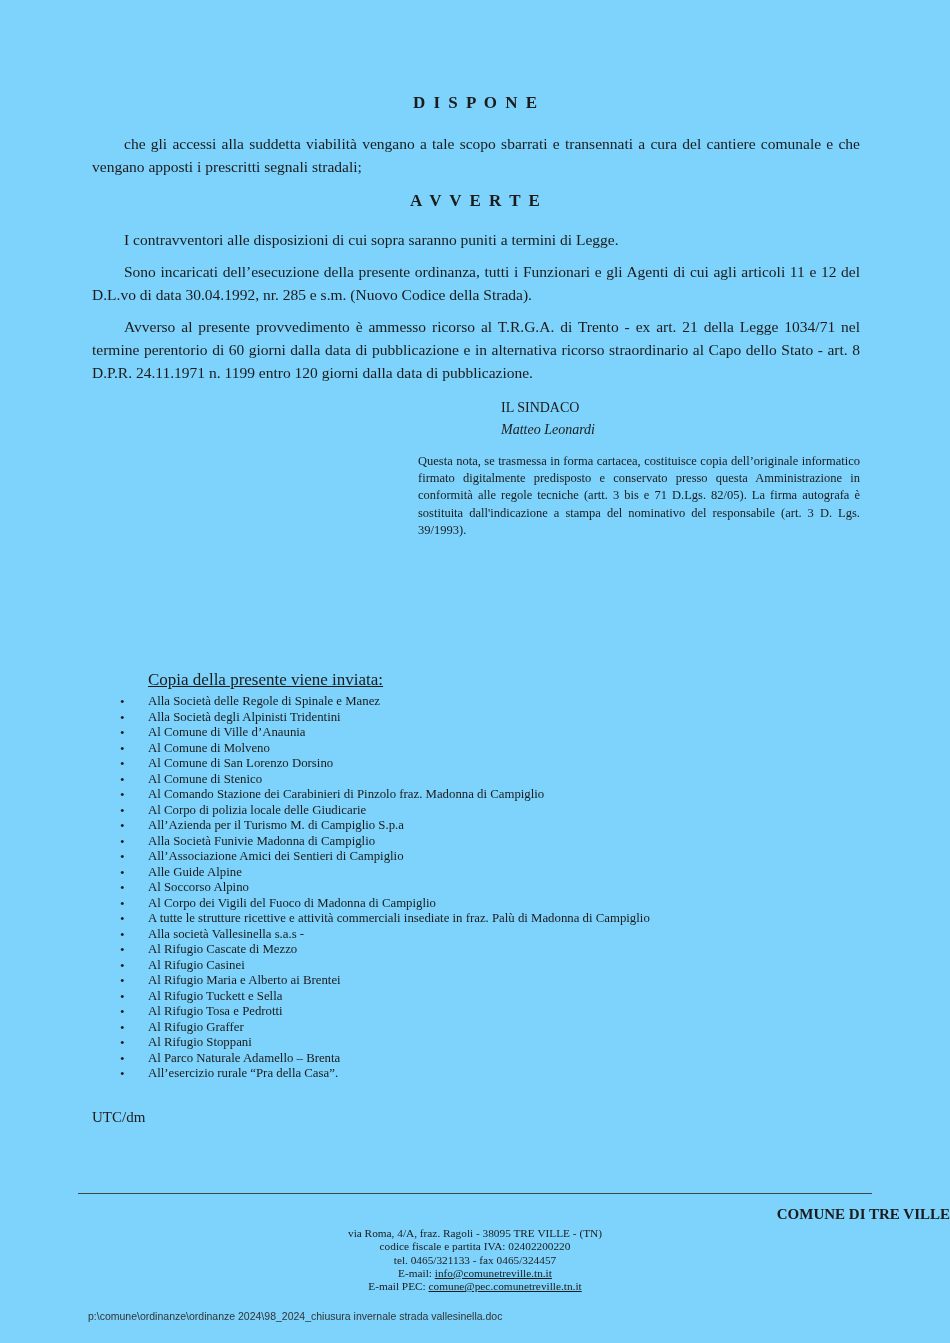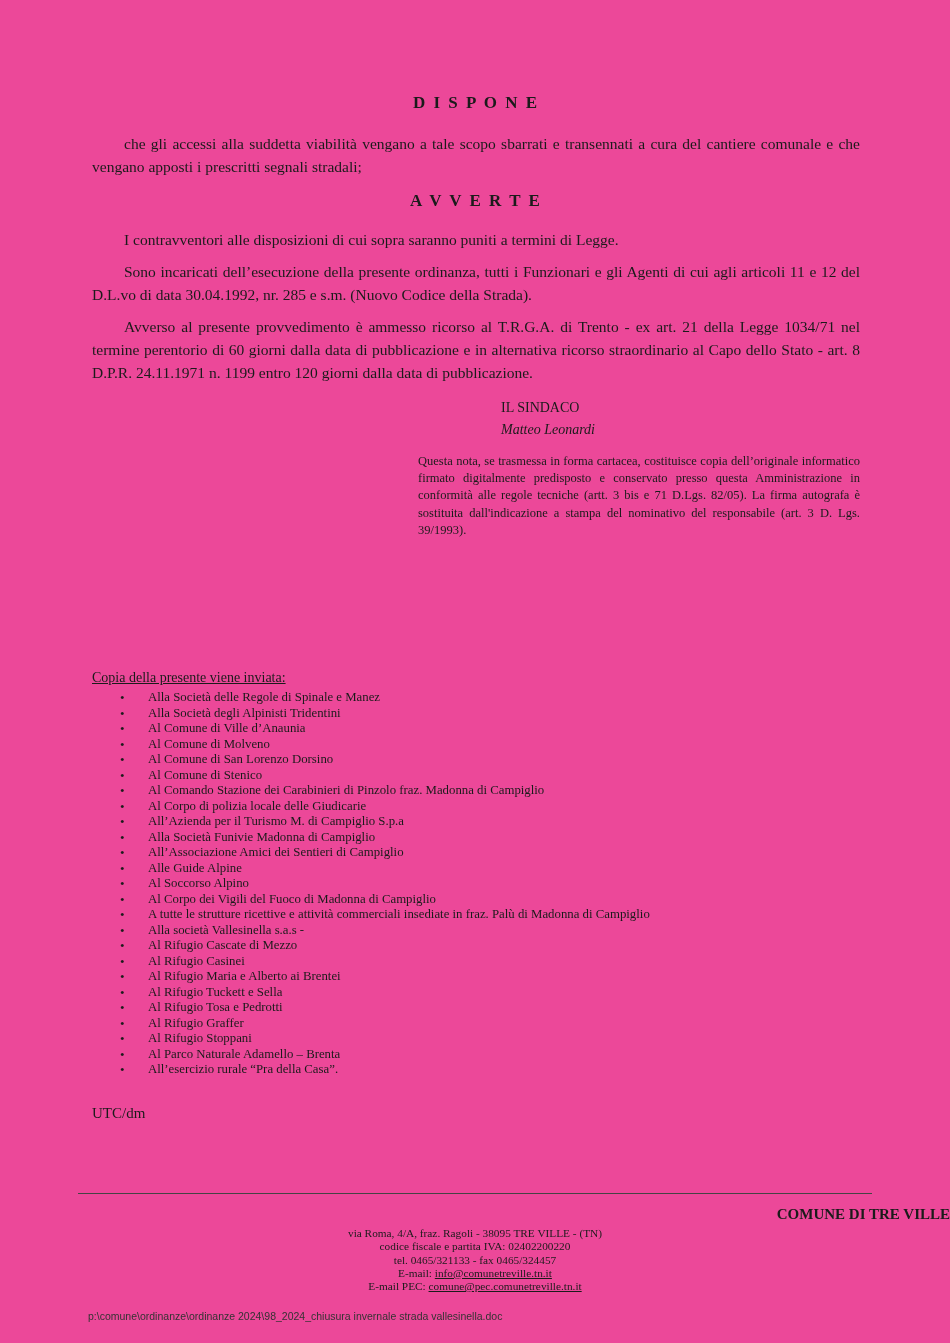--- a/index.html
+++ b/index.html
@@ -1,20 +1,20 @@
 <!DOCTYPE html>
 <html><head>
 <meta charset="utf-8">
 <style>
   html,body{margin:0;padding:0;background:#e8e8e8;}
   .page{
     position:relative;
     width:950px;height:1343px;
     margin:0 auto;
-    background:#ec4899;
+    background:#7dd3fc;
     color:#1b1b1b;
     font-family:"Liberation Serif","DejaVu Serif",serif;
     overflow:hidden;
     box-sizing:border-box;
   }
   .content{padding:93px 90px 0 92px;}
   .doc-heading{
     text-align:center;
     font-size:17px;
     font-weight:bold;
@@ -40,21 +40,22 @@
   .signature-name{font-style:italic;}
   .note-para{
     margin:2px 0 0 326px;
     width:442px;
     font-size:12.5px;
     line-height:17.2px;
     text-align:justify;
   }
   .dist-section{margin-top:131px;}
   .dist-heading{
-    font-size:14px;
+    margin-left:56px;
+    font-size:17px;
     text-decoration:underline;
     margin-bottom:4px;
   }
   ul.dist-list{
     list-style:none;
     margin:0 0 0 28px;
     padding:0;
   }
   ul.dist-list li{
     position:relative;

